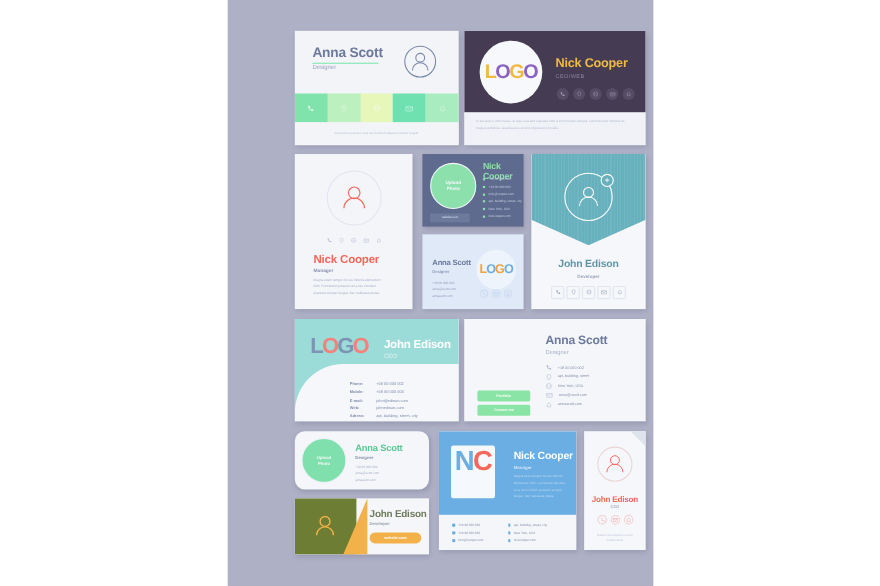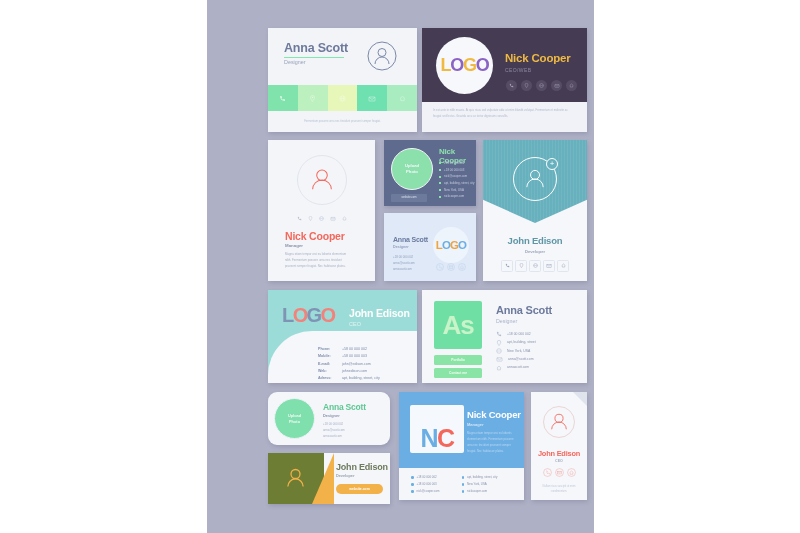--- a/index.html
+++ b/index.html
@@ -124,21 +124,21 @@
   #c10 .tri { position: absolute; left: 44px; top: 0; width: 0; height: 0; border-style: solid; border-width: 0 0 51px 22px; border-color: transparent transparent #f3b14a transparent; }
   #c10 .av { position: absolute; left: 14px; top: 12px; }
   #c10 .nm { position: absolute; left: 68px; top: 9px; font-size: 9px; color: #6e7a5c; }
   #c10 .rl { position: absolute; left: 68px; top: 21px; font-size: 3.8px; color: #9aa1ac; }
   #c10 .btn { position: absolute; left: 68px; top: 31px; width: 47px; height: 10px; background: #f3b14a; border-radius: 5px; display: flex; align-items: center; justify-content: center; }
   #c10 .btn span { font-size: 3.4px; color: #ffffff; font-weight: bold; }
 
   
   #c11 { left: 160px; top: 392px; width: 125px; height: 108px; background: #f4f6fa; }
   #c11 .blue { position: absolute; left: 0; top: 0; width: 100%; height: 76px; background: #6aaee4; }
-  #c11 .mono { position: absolute; left: 11px; top: 13px; width: 54px; height: 48px; background: #f5f8fc; border-radius: 2px; display: flex; align-items: flex-end; justify-content: center; }
+  #c11 .mono { position: absolute; left: 11px; top: 13px; width: 40px; height: 48px; background: #f5f8fc; border-radius: 2px; display: flex; align-items: flex-start; justify-content: center; }
   #c11 .mono span { font-size: 25px; font-weight: bold; letter-spacing: -1.5px; }
   #c11 .nm { position: absolute; left: 68px; top: 17px; font-size: 9.5px; color: #ffffff; }
   #c11 .rl { position: absolute; left: 68px; top: 30px; font-size: 4px; color: #cfe3f6; }
   #c11 .bd { position: absolute; left: 68px; top: 39px; width: 48px; }
   #c11 .bd p { font-size: 2.8px; color: #bbd7f1; line-height: 2.1; }
   #c11 .cols { position: absolute; left: 12px; top: 82px; display: flex; gap: 22px; }
   #c11 ul { list-style: none; }
   #c11 li { display: flex; align-items: center; gap: 3px; font-size: 2.9px; color: #8a93ad; line-height: 2.4; }
   #c11 li b { width: 2.5px; height: 2.5px; border-radius: 50%; background: #6aaee4; display: inline-block; }
 
@@ -425,23 +425,20 @@
             <span>johnedison.com</span>
           </div>
       <div class="row">
             <b>Adress:</b>
             <span>apt, building, street, city</span>
           </div>
     </div>
   </div>
 
   <div class="card shadow" id="c8">
-    <div class="mono">
-          <span>As</span>
-        </div>
     <div class="nm">Anna Scott</div>
     <div class="rl">Designer</div>
     <ul>
       <li>
             <svg width="6" height="6" viewBox="0 0 14 14">
               <path d="M3 2 l2.5.5.8 2.6-1.6 1.3a8 8 0 0 0 3 3l1.3-1.6 2.6.8.5 2.5a1 1 0 0 1-1 1A10.5 10.5 0 0 1 2 3a1 1 0 0 1 1-1z" fill="#b6bdd0"></path>
             </svg>
             <span>+18 00 000 002</span>
           </li>
       <li>

